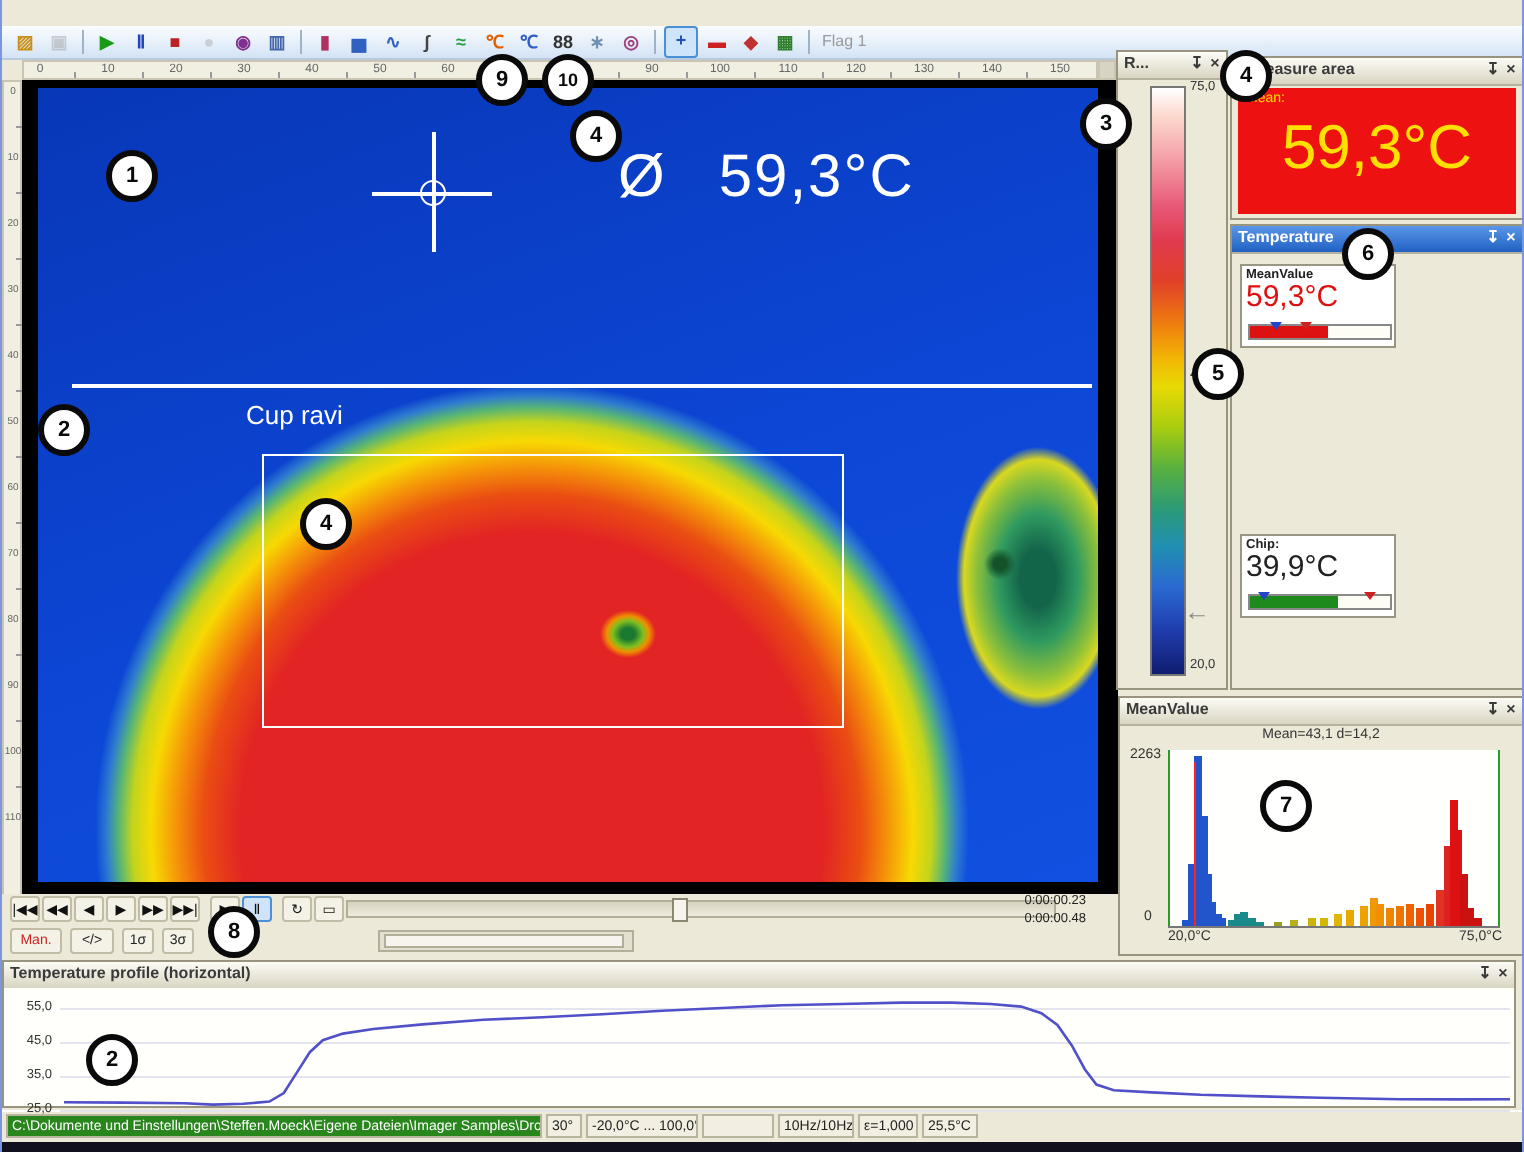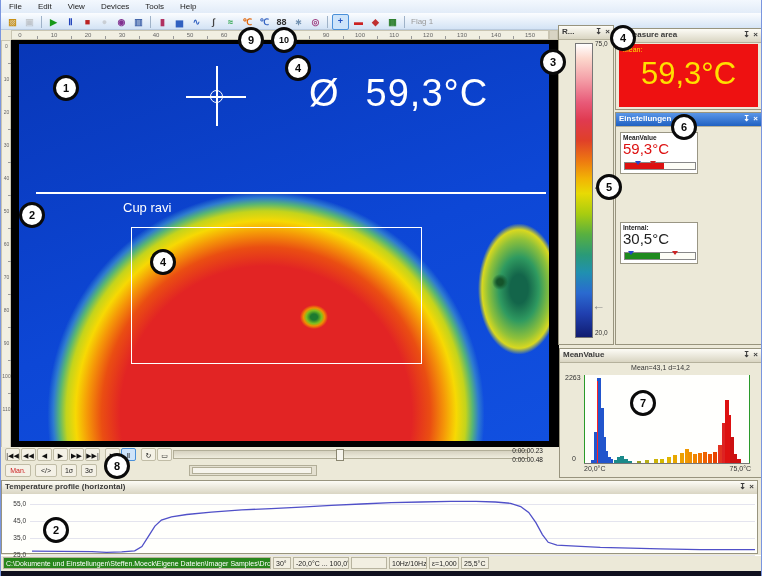--- a/index.html
+++ b/index.html
@@ -28,21 +28,21 @@
      background:
        radial-gradient(14px 12px at 295px 273px,#1c7a30 0 25%,#7fbf20 55%,#f09000 75%,rgba(240,144,0,0) 100%),
        radial-gradient(8px 8px at 481px 238px,#14532a 0 40%,rgba(20,83,42,0) 100%),
        radial-gradient(50px 80px at 500px 245px,#13654a 0 18%,#2f9a60 40%,#8fc13a 62%,#d8d820 74%,rgba(40,120,60,0) 82%),
        radial-gradient(235px 240px at 247px 371px,#e22424 0 62%,#ea4e12 70%,#f59708 76%,#f7d903 81%,#c3d41c 85%,#57b575 88%,#2e7bd0 90.5%,rgba(20,70,200,0) 93%),
        linear-gradient(160deg,#0837b8 0%,#0d47d6 55%,#1150e0 100%);}
   #profile-line{position:absolute;left:17px;top:148px;width:510px;height:2px;background:#fff;}
   #crosshair-v{position:absolute;left:197px;top:22px;width:1.5px;height:60px;background:#fff;}
   #crosshair-h{position:absolute;left:167px;top:52px;width:60px;height:1.5px;background:#fff;}
   #crosshair-c{position:absolute;left:191px;top:46px;width:11px;height:11px;border:1.5px solid #fff;border-radius:50%;}
-  #spot-temp{position:absolute;left:290px;top:28px;color:#fff;font-size:38px;letter-spacing:1px;white-space:nowrap;}
+  #spot-temp{position:absolute;left:290px;top:28px;color:#fff;font-size:30px;letter-spacing:1px;white-space:nowrap;}
   #spot-temp .gap{display:inline-block;width:26px;}
   #area-label{position:absolute;left:104px;top:156px;color:#fff;font-size:13px;}
   #area-rect{position:absolute;left:112px;top:183px;width:289px;height:135px;border:1.5px solid #fff;}
   
   .panel{position:absolute;background:#ece9d8;border:1px solid #98947e;box-sizing:border-box;z-index:10;}
   .ptitle{height:13px;background:linear-gradient(#fdfcf6,#d9d5c2);border-bottom:1px solid #b5b19c;font-size:8px;font-weight:bold;line-height:12px;color:#3a3a3a;padding:0 3px;position:relative;white-space:nowrap;overflow:hidden;}
   .ptitle.active{background:linear-gradient(#5a96e8,#2061c2);color:#fff;}
   .pbtns{position:absolute;right:1px;top:0;font-size:8px;line-height:12px;}
   .pbtns span{display:inline-block;width:9px;text-align:center;cursor:default;}
   
@@ -91,21 +91,20 @@
   #seg-path{left:2px;width:268px;background:#28861c;color:#fff;}
   #bottom-strip{left:0;top:571px;width:762px;height:5px;background:#10101e;}
   
   .callout{position:absolute;width:20px;height:20px;border-radius:50%;background:#fff;border:3px solid #0a0a0a;color:#0a0a0a;font-weight:bold;font-size:11px;line-height:20px;text-align:center;z-index:99;}
 </style>
 </head>
 <body>
 
 <div id="window">
 
-  <div id="menu-bar" class="abs"><span class="menu-item">File</span><span class="menu-item">Edit</span><span class="menu-item">View</span><span class="menu-item">Devices</span><span class="menu-item">Tools</span><span class="menu-item">Help</span></div>
   <div id="toolbar" class="abs"><span class="tbi" style="color: rgb(200, 144, 24);">▨</span><span class="tbi disabled" style="color: rgb(153, 153, 153);">▣</span><span class="tbsep"></span><span class="tbi" style="color: rgb(24, 153, 24);">▶</span><span class="tbi" style="color: rgb(34, 68, 187);">Ⅱ</span><span class="tbi" style="color: rgb(187, 34, 34);">■</span><span class="tbi disabled" style="color: rgb(170, 170, 170);">●</span><span class="tbi" style="color: rgb(128, 48, 143);">◉</span><span class="tbi" style="color: rgb(68, 102, 170);">▥</span><span class="tbsep"></span><span class="tbi" style="color: rgb(176, 48, 96);">▮</span><span class="tbi" style="color: rgb(48, 96, 192);">▅</span><span class="tbi" style="color: rgb(48, 96, 192);">∿</span><span class="tbi" style="color: rgb(68, 68, 68);">∫</span><span class="tbi" style="color: rgb(32, 160, 64);">≈</span><span class="tbi" style="color: rgb(224, 96, 0);">℃</span><span class="tbi" style="color: rgb(48, 96, 192);">℃</span><span class="tbi" style="color: rgb(51, 51, 51);">88</span><span class="tbi" style="color: rgb(112, 144, 176);">∗</span><span class="tbi" style="color: rgb(160, 64, 128);">◎</span><span class="tbsep"></span><span class="tbi pressed" style="color: rgb(32, 80, 192);">+</span><span class="tbi" style="color: rgb(204, 34, 34);">▬</span><span class="tbi" style="color: rgb(192, 48, 48);">◆</span><span class="tbi" style="color: rgb(48, 128, 48);">▦</span><span class="tbsep"></span><span class="flag-label">Flag 1</span></div>
 
   <div id="hruler" class="abs">
       <div class="rlab" style="left: 8px; top: 1px; transform: translateX(-50%);">0</div>
       <div class="rtick" style="left: 25px; top: 5px; width: 1px; height: 3px;"></div>
       <div class="rlab" style="left: 42px; top: 1px; transform: translateX(-50%);">10</div>
       <div class="rtick" style="left: 59px; top: 5px; width: 1px; height: 3px;"></div>
       <div class="rlab" style="left: 76px; top: 1px; transform: translateX(-50%);">20</div>
       <div class="rtick" style="left: 93px; top: 5px; width: 1px; height: 3px;"></div>
       <div class="rlab" style="left: 110px; top: 1px; transform: translateX(-50%);">30</div>
@@ -188,40 +187,40 @@
     <div class="ptitle"><span>1 measure area</span>
       <span class="pbtns"><span>↧</span><span>×</span></span>
     </div>
     <div id="alarm-box" style="background: rgb(238, 17, 17); color: rgb(255, 224, 0);">
       <div id="alarm-label">Mean:</div>
       <div id="alarm-value">59,3°C</div>
     </div>
   </div>
 
   <div class="panel" style="left:614px;top:112px;width:147px;height:233px;">
-    <div class="ptitle active"><span>Einstellungen</span>
+    <div class="ptitle active"><span>Temperature</span>
       <span class="pbtns"><span>↧</span><span>×</span></span>
     </div>
     <div id="temp-boxes" style="position:absolute;left:0;top:13px;width:100%;height:220px;">
         <div class="tbox" style="top: 6px;">
           <div class="tlabel">MeanValue</div>
           <div class="tvalue" style="color: rgb(221, 17, 17);">59,3°C</div>
           <div class="tbar">
             <div class="fill" style="width: 55%; background: rgb(221, 17, 17);"></div>
             <div class="tmark" style="left: 9.6px; border-top: 4px solid rgb(34, 68, 204);"></div>
             <div class="tmark" style="left: 25px; border-top: 4px solid rgb(204, 34, 34);"></div>
           </div>
         </div>
-        <div class="tbox" style="top: 96px;">
-          <div class="tlabel">Internal:</div>
-          <div class="tvalue" style="color: rgb(34, 34, 34);">30,5°C</div>
+        <div class="tbox" style="top: 141px;">
+          <div class="tlabel">Chip:</div>
+          <div class="tvalue" style="color: rgb(34, 34, 34);">39,9°C</div>
           <div class="tbar">
-            <div class="fill" style="width: 50%; background: rgb(30, 138, 30);"></div>
-            <div class="tmark" style="left: 2.6px; border-top: 4px solid rgb(34, 68, 204);"></div>
-            <div class="tmark" style="left: 47.4px; border-top: 4px solid rgb(204, 34, 34);"></div>
+            <div class="fill" style="width: 63%; background: rgb(30, 138, 30);"></div>
+            <div class="tmark" style="left: 4px; border-top: 4px solid rgb(34, 68, 204);"></div>
+            <div class="tmark" style="left: 57.2px; border-top: 4px solid rgb(204, 34, 34);"></div>
           </div>
         </div>
       </div>
   </div>
 
   <div class="panel" style="left:558px;top:348px;width:203px;height:130px;">
     <div class="ptitle"><span>MeanValue</span>
       <span class="pbtns"><span>↧</span><span>×</span></span>
     </div>
     <div id="hist-annot">Mean=43,1 d=14,2</div>

